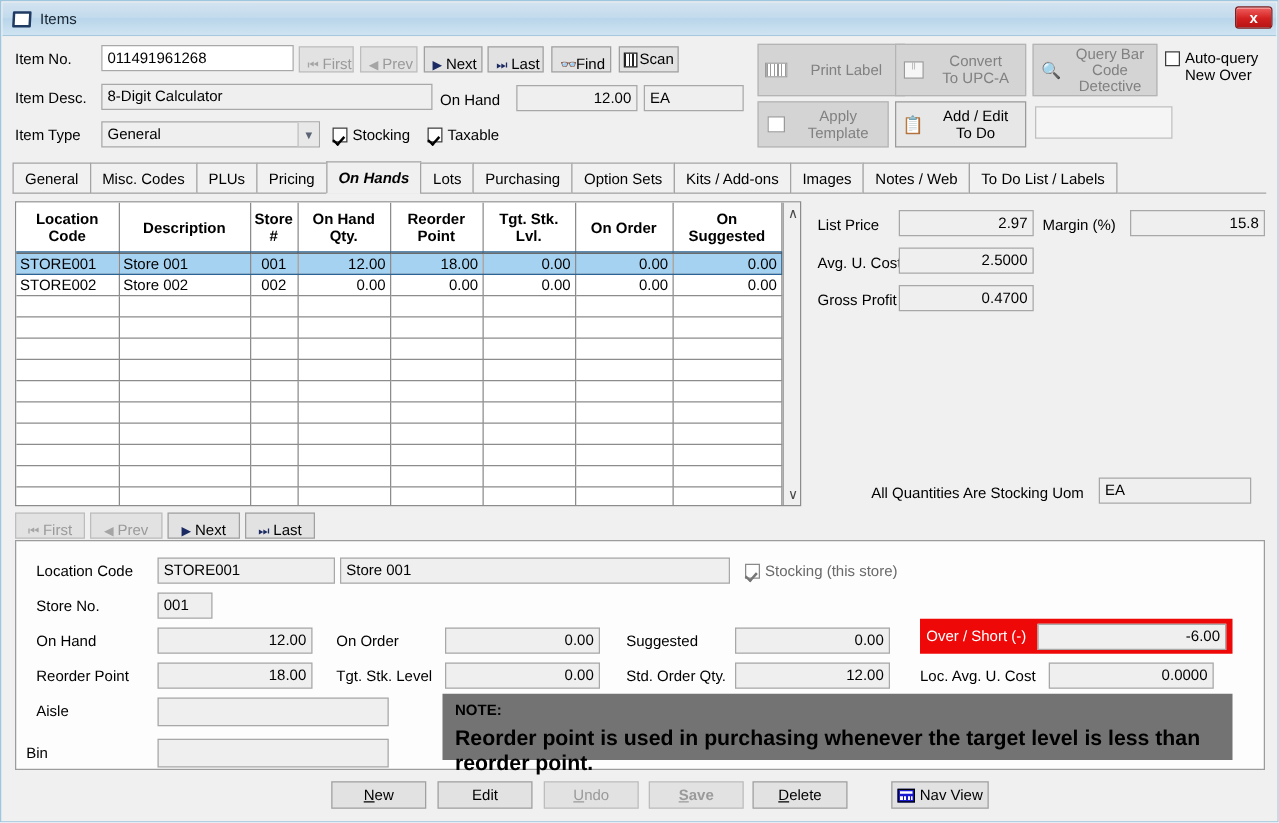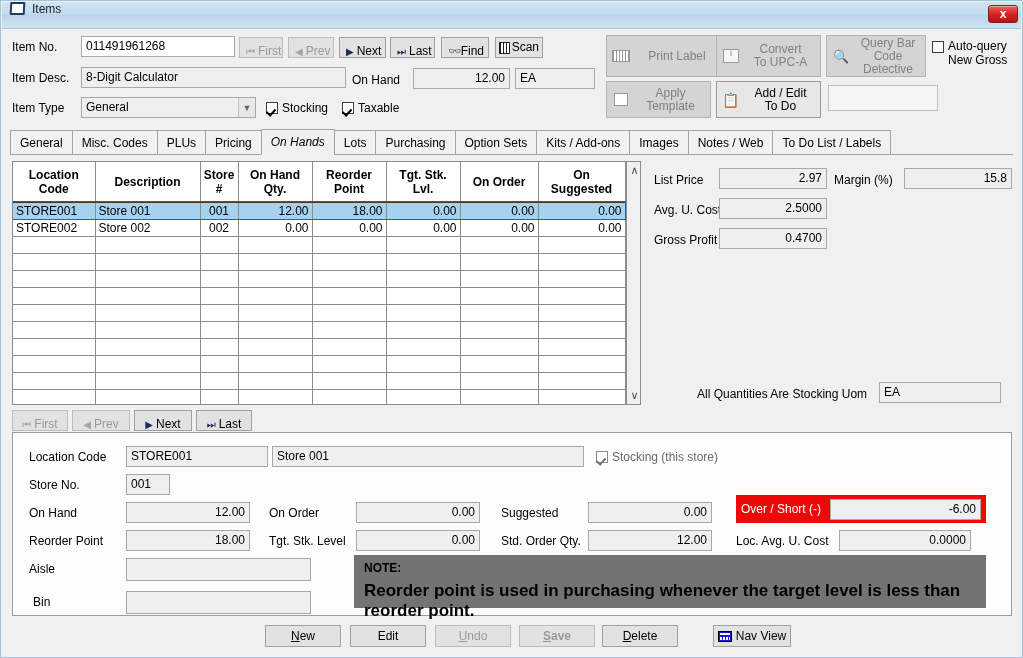--- a/index.html
+++ b/index.html
@@ -16,21 +16,21 @@
     overflow: hidden;
     font-size: 12px;
     color: #000;
   }
 
   
   .titlebar {
     position: absolute; left: 1px; top: 1px; right: 1px; height: 27px;
     background: linear-gradient(180deg,#d3e3f0 0%, #c3dbed 45%, #b9d5ea 50%, #cfe4f2 100%);
     border-bottom: 1px solid #a8c8de;
-    display: flex; align-items: flex-start;
+    display: flex; align-items: center;
   }
   .titlebar .ticon {
     width: 15px; height: 13px; margin-left: 8px; margin-right: 7px;
     background: #ffffff;
     border: 2px solid #1f3a63;
     border-radius: 1px;
     transform: skewX(-3deg);
   }
   .titlebar .ttext { font-size: 12px; color: #16222e; }
   .closebtn {
@@ -154,21 +154,21 @@
     height: 25px; line-height: 24px;
     padding: 0 9px;
     background: #f1f1f1;
     border: 1px solid #a4a4a4;
     border-bottom: 1px solid #a4a4a4;
     margin-right: -1px;
     font-size: 12px; cursor: pointer; white-space: nowrap;
   }
   .tab.active {
     background: #f0f0f0;
-    font-style: italic; font-weight: normal;
+    font-style: italic; font-weight: bold;
     height: 26px; line-height: 25px;
     border-bottom: 1px solid #f0f0f0;
   }
 
   
   #grid {
     position: absolute; left: 11px; top: 160px; width: 629px; height: 244px;
     background: #fff; border: 1px solid #8c8c8c;
     display: flex; flex-direction: column;
   }
@@ -246,21 +246,21 @@
     position: absolute; left: 723px; top: 62px; width: 250px; height: 28px;
     background: #ee0808; display: flex; align-items: center; padding: 0 5px;
   }
   #overshort-box .os-lbl { color: #fff; font-size: 12px; white-space: nowrap; }
   #overshort-box .fld { margin-left: auto; width: 151px; }
   #locavg-label { position: absolute; left: 723px; top: 101px; }
   #locavg-field { position: absolute; left: 826px; top: 97px; width: 132px; }
 
   #aisle-label { position: absolute; left: 16px; top: 129px; }
   #aisle-field { position: absolute; left: 113px; top: 125px; width: 185px; height: 23px; }
-  #bin-label   { position: absolute; left: 20px; top: 162px; }
+  #bin-label   { position: absolute; left: 8px; top: 162px; }
   #bin-field   { position: absolute; left: 113px; top: 158px; width: 185px; height: 23px; }
 
   #note-box {
     position: absolute; left: 341px; top: 122px; width: 632px; height: 53px;
     background: #737373; padding: 6px 10px;
   }
   #note-box .n1 { font-size: 12px; font-weight: bold; }
   #note-box .n2 { font-size: 17px; font-weight: bold; margin-top: 6px; }
 
   
@@ -371,21 +371,21 @@
   <div class="bigbtn enabled" id="btn-addedit">
     <span class="bico">
         <span class="ic-clip">📋</span>
       </span>
     <span class="btxt"><span>Add / Edit</span><br><span>To Do</span></span>
   </div>
   <div id="field-blank"></div>
 
   <div id="autoquery-chk">
     <span class="chkbox"></span>
-    <span class="aqtext"><span>Auto-query</span><br><span>New Gross</span></span>
+    <span class="aqtext"><span>Auto-query</span><br><span>New Over</span></span>
   </div>
 
   <div class="tabstrip" id="tabstrip">
       <div class="tab">General</div>
       <div class="tab">Misc. Codes</div>
       <div class="tab">PLUs</div>
       <div class="tab">Pricing</div>
       <div class="tab active">On Hands</div>
       <div class="tab">Lots</div>
       <div class="tab">Purchasing</div>

